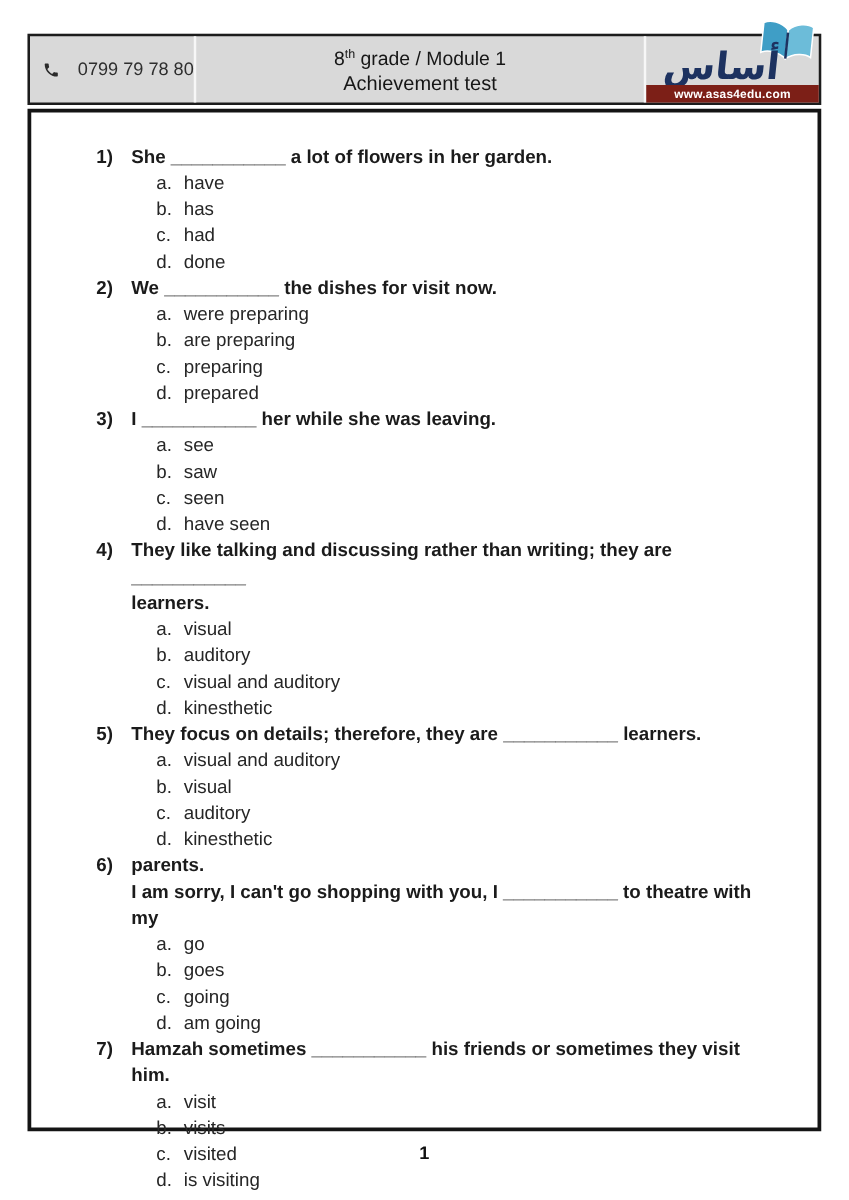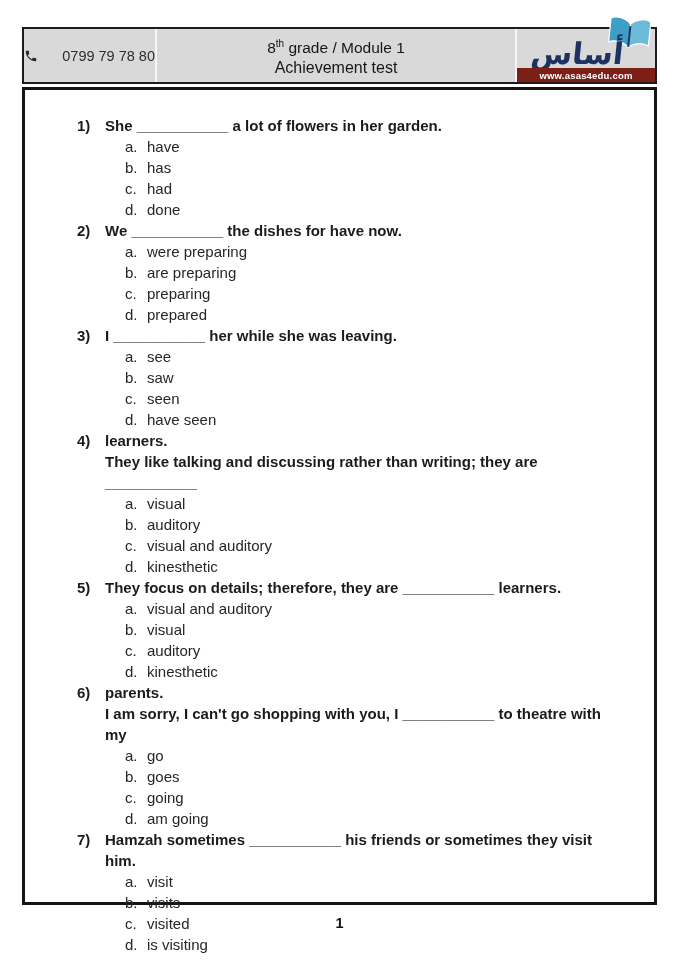--- a/index.html
+++ b/index.html
@@ -15,21 +15,21 @@
   
   .header-box {
     position:absolute; left:22px; top:27px;
     width:635px; height:57px;
     background:#d9d9d9;
     border:2px solid #1c1c1c;
     display:flex;
   }
   .cell-phone {
     width:133px;
-    display:flex; align-items:center; justify-content:space-between;
+    display:flex; align-items:center; justify-content:flex-end;
     gap:14px;
     border-right:2px solid #f7f7f7;
     color:#2b2b2b;
   }
   .phone-icon svg { display:block; }
   .phone-number { font-size:14.5px; color:#2e2e2e; }
   .cell-title {
     flex:1;
     text-align:center;
     padding-top:5px;
@@ -168,21 +168,21 @@
     <span class="opt-letter">d.</span>
     <span>done</span>
   </div>
 </div>
   </div>
 
   <div>
     <div class="q-row">
       <span class="q-num">2)</span>
       <span class="q-stem">
-              <div>We ___________ the dishes for have now.</div>
+              <div>We ___________ the dishes for visit now.</div>
             </span>
     </div>
     <div>
   <div class="opt-row">
     <span class="opt-indent"></span>
     <span class="opt-letter">a.</span>
     <span>were preparing</span>
   </div>
 
   <div class="opt-row">
@@ -236,22 +236,22 @@
     <span class="opt-letter">d.</span>
     <span>have seen</span>
   </div>
 </div>
   </div>
 
   <div>
     <div class="q-row">
       <span class="q-num">4)</span>
       <span class="q-stem">
+              <div>They like talking and discussing rather than writing; they are ___________</div>
               <div>learners.</div>
-              <div>They like talking and discussing rather than writing; they are ___________</div>
             </span>
     </div>
     <div>
   <div class="opt-row">
     <span class="opt-indent"></span>
     <span class="opt-letter">a.</span>
     <span>visual</span>
   </div>
 
   <div class="opt-row">

